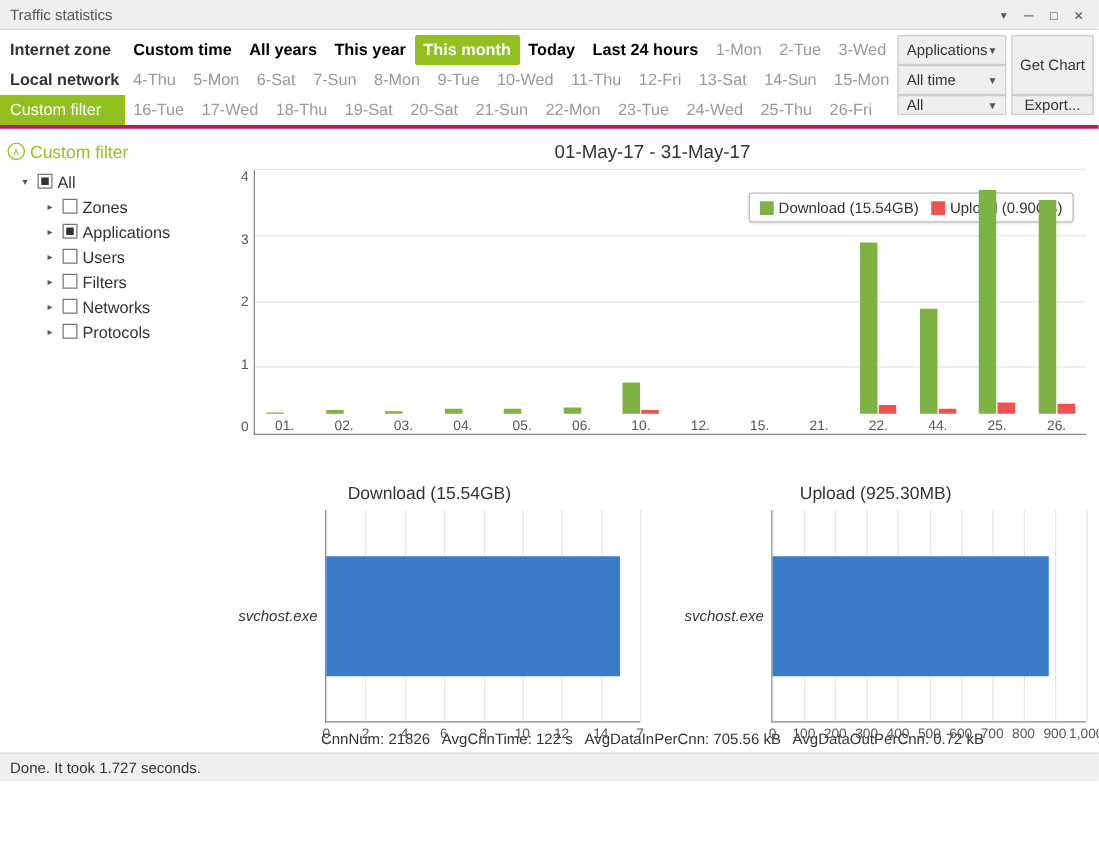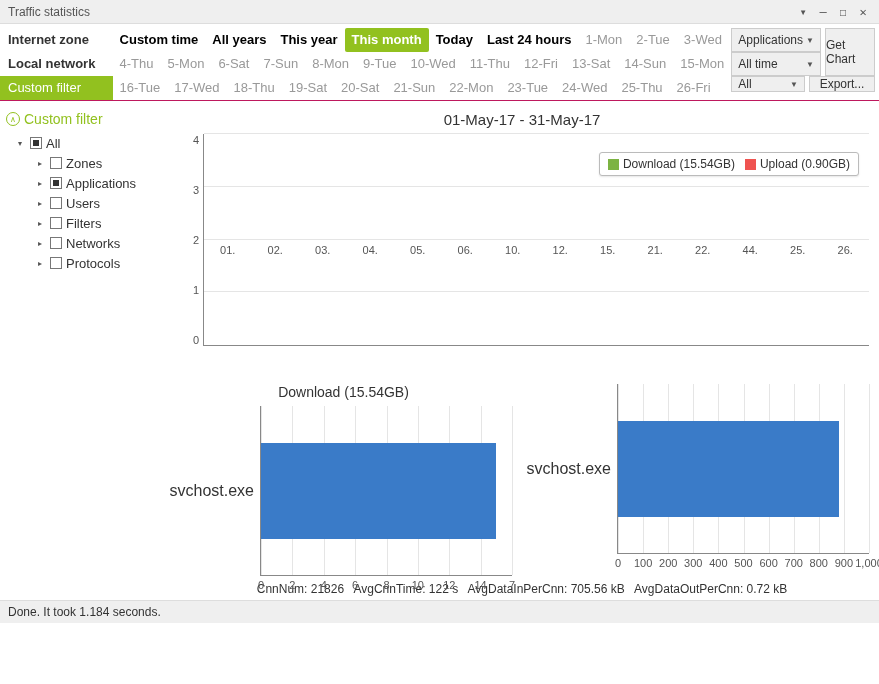--- a/index.html
+++ b/index.html
@@ -1,20 +1,20 @@
 <!DOCTYPE html>
 <html><head>
 <meta charset="utf-8">
 <style>
 * { box-sizing: border-box; margin: 0; padding: 0; font-family: "Segoe UI", Tahoma, sans-serif; }
 body { background: #fff; font-size: 12px; color: #333; width: 879px; }
 .titlebar { background: #efefef; height: 24px; display: flex; align-items: center; padding: 0 6px 0 8px; border-bottom: 1px solid #ddd; }
 .titlebar .title { flex: 1; color: #555; font-size: 12px; }
 .titlebar .winbtn { width: 20px; text-align: center; color: #555; cursor: pointer; font-family: monospace; }
-.topbar { display: flex; border-bottom: 1px solid #be185d; padding-top: 4px; justify-content: center; }
+.topbar { display: flex; border-bottom: 3px solid #be185d; padding-top: 4px; justify-content: center; }
 .zone-col { width: 130px; display: flex; flex-direction: column; }
 .zone-btn { height: 24px; line-height: 24px; padding-left: 8px; font-size: 13px; font-weight: bold; cursor: pointer; }
 .zone-btn.active { background: #92c11f; color: #fff; font-weight: normal; }
 .period-col { flex: 1; display: flex; flex-direction: column; }
 .period-row { height: 24px; display: flex; align-items: center; gap: 0; }
 .period-item { padding: 0 7px; line-height: 24px; font-size: 13px; color: #999; cursor: pointer; white-space: nowrap; }
 .period-item.bold { color: #000; font-weight: bold; }
 .period-item.active { background: #92c11f; color: #fff; font-weight: bold; border-radius: 2px; }
 .ctrl-col { width: 170px; display: flex; flex-direction: column; gap: 0; padding-right: 4px; }
 .combo { flex: 1; background: #efefef; border: 1px solid #ccc; font-size: 12px; display: flex; align-items: center; padding: 0 6px; cursor: pointer; justify-content: space-between; }
@@ -33,31 +33,31 @@
 .cb.ind::after { content:""; position:absolute; top:2px;left:2px;right:2px;bottom:2px;background:#333;}
 
 .chartpane { flex: 1; padding: 6px 10px 0 0; }
 .chart-title { text-align: center; font-size: 15px; margin: 4px 0 6px; }
 .legend-box { position:absolute; right:10px; top:18px; background:#fff; border:1px solid #bbb; border-radius:3px; padding:4px 8px; display:flex; gap:10px; font-size:12px; box-shadow: 0 1px 2px rgba(0,0,0,0.1);}
 .legend-sw { width:11px; height:11px; display:inline-block; vertical-align:middle; margin-right:4px;}
 .chart1 { position:relative; height:230px; display:flex;}
 .yaxis { width:28px; display:flex; flex-direction:column; justify-content:space-between; align-items:flex-end; padding:0 4px 18px 0; font-size:11px; color:#555;}
 .plot { flex:1; position:relative; border-left:1px solid #888; border-bottom:1px solid #888; margin-bottom:18px; }
 .plot .grid { position:absolute; left:0; right:0; height:0; border-top:1px solid #e5e5e5;}
-.bars { position:absolute; left:0; right:0; bottom:0; display:flex; height:100%;align-items:center;}
+.bars { position:absolute; left:0; right:0; bottom:16px; display:flex; height:100%;}
 .barcell { flex:1; display:flex; align-items:flex-end; justify-content:center; gap:1px; position:relative;}
 .barcell .xlab { position:absolute; bottom:-16px; font-size:11px; color:#555; white-space:nowrap;}
 .db { background:#7cb342; width:14px;}
 .ub { background:#ef5350; width:14px;}
 
 .row2 { display:flex; gap:20px; margin-top:20px; }
 .hchart { flex:1; }
 .hchart .t { text-align:center; font-size:14px; margin-bottom:6px;}
 .hplot { height:170px; display:flex; }
-.hyaxis { width:85px; display:flex; align-items:center; justify-content:flex-end; padding-right:6px; font-size:16px;}
+.hyaxis { width:85px; display:flex; align-items:center; justify-content:flex-end; padding-right:6px; font-size:12px;font-style:italic;}
 .hpa { flex:1; position:relative; border-left:1px solid #888; border-bottom:1px solid #888;}
 .hpa .vg { position:absolute;top:0;bottom:0;width:0;border-left:1px solid #e5e5e5;}
 .hbar { position:absolute; left:0; height:96px; top:37px; background:#3a7bc8;}
 .hxl { position:absolute; bottom:-16px; font-size:11px; color:#555; transform:translateX(-50%);}
 
 .statsline { text-align:center; font-size:12px; padding:6px 0 4px;}
 .statusbar { background:#efefef; border-top:1px solid #ddd; padding:4px 8px; font-size:12px;}
 </style>
 </head>
 <body>
@@ -121,21 +121,21 @@
    <div style="flex:1;display:flex;flex-direction:column;gap:0;">
      <div class="combo">
             <span>Applications</span>
             <span class="caret">▼</span>
           </div>
      <div class="combo">
             <span>All time</span>
             <span class="caret">▼</span>
           </div>
    </div>
-   <div class="btn" style="width:50px;height:48px;">Get Chart</div>
+   <div class="btn" style="width:66px;height:48px;">Get Chart</div>
  </div>
  <div style="display:flex;gap:4px;">
    <div class="combo" style="flex:1">
           <span>All</span>
           <span class="caret">▼</span>
         </div>
    <div class="btn" style="width:66px;">Export...</div>
  </div>
     </div>
 </div>
@@ -303,20 +303,21 @@
               <span class="hxl" style="left:75%">12</span>
               <div class="vg" style="left:87.5%"></div>
               <span class="hxl" style="left:87.5%">14</span>
               <div class="vg" style="left:100%"></div>
               <span class="hxl" style="left:100%">7</span>
               <div class="hbar" style="width:93.75%"></div>
             </div>
         </div>
       </div>
       <div class="hchart">
+        <div class="t">Upload (925.30MB)</div>
         <div class="hplot">
           <div class="hyaxis">svchost.exe</div>
           <div class="hpa" id="hpa2">
               <div class="vg" style="left:0%"></div>
               <span class="hxl" style="left:0%">0</span>
               <div class="vg" style="left:10%"></div>
               <span class="hxl" style="left:10%">100</span>
               <div class="vg" style="left:20%"></div>
               <span class="hxl" style="left:20%">200</span>
               <div class="vg" style="left:30%"></div>
@@ -343,13 +344,13 @@
 
     <div class="statsline">
       <span>CnnNum: 21826</span> &nbsp;
       <span>AvgCnnTime: 122 s</span> &nbsp;
       <span>AvgDataInPerCnn: 705.56 kB</span> &nbsp;
       <span>AvgDataOutPerCnn: 0.72 kB</span>
     </div>
   </div>
 </div>
 
-<div class="statusbar"><span>Done. It took 1.184 seconds.</span></div>
+<div class="statusbar"><span>Done. It took 1.727 seconds.</span></div>
 
 </body></html>

